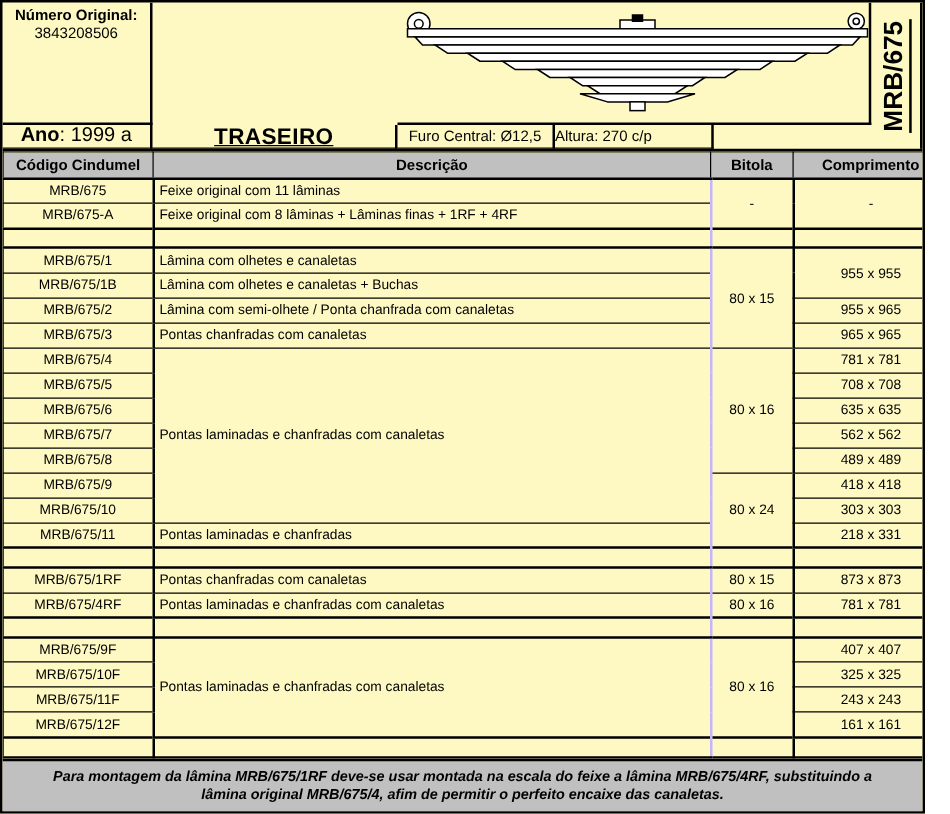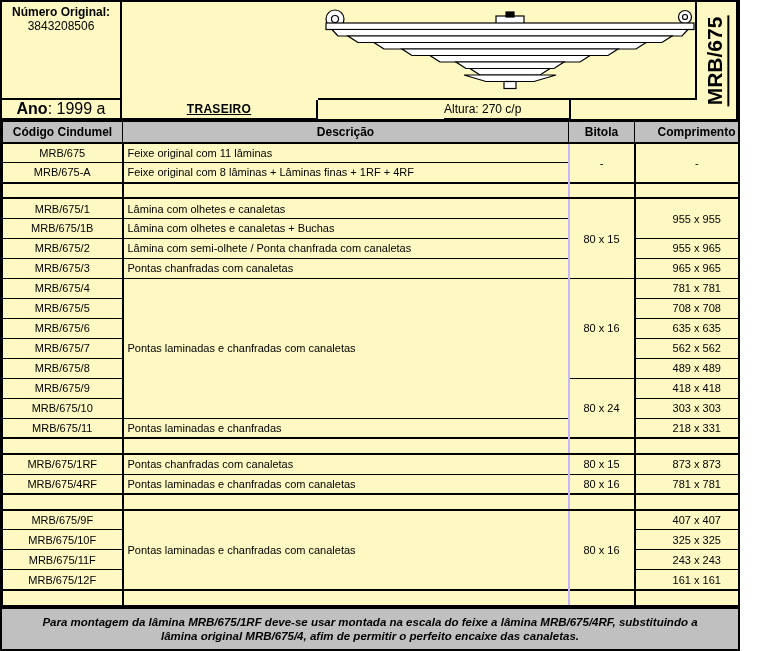--- a/index.html
+++ b/index.html
@@ -21,21 +21,21 @@
     border-bottom:2px solid #000;
     flex:0 0 117px;
   }
   .hdr > div { border-right:2px solid #000; border-bottom:1px solid #000; overflow:hidden; }
   .cell-num    { grid-column:1; grid-row:1; text-align:center; font-size:12px; padding-top:3px; border-bottom-width:2px !important; }
   .cell-num .val { font-weight:normal; }
   .cell-apl    { grid-column:2; grid-row:1; font-size:12px; padding:3px 2px 0 3px; line-height:1.15; border-bottom-width:2px !important; }
   .cell-draw   { grid-column:3 / span 3; grid-row:1; position:relative; border-bottom-width:2px !important; }
   .cell-model  { grid-column:6; grid-row:1 / span 3; border-right:none; display:flex; align-items:center; justify-content:center; border-bottom:none !important; }
   .cell-ano    { grid-column:1; grid-row:2; text-align:center; font-size:16px; line-height:18px; }
-  .cell-pos    { grid-column:2; grid-row:2; text-align:center; font-size:12px; line-height:18px; }
+  .cell-pos    { grid-column:2; grid-row:2; text-align:center; font-size:18px; line-height:18px; }
   .cell-furo   { grid-column:3; grid-row:2; text-align:center; font-size:12px; line-height:18px; }
   .cell-alt    { grid-column:4; grid-row:2; font-size:12px; line-height:18px; }
   .cell-apo    { grid-column:5; grid-row:2; text-align:center; font-size:12px; line-height:18px; }
   .b { font-weight:bold; }
   .pos-label { font-weight:bold; text-decoration:underline; letter-spacing:.3px; }
   .model-vert {
     transform:rotate(-90deg);
     font-weight:bold; font-size:21px;
     border-bottom:2px solid #000;
     padding:0 1px 0 1px;
@@ -107,20 +107,21 @@
     </div>
     <div class="cell-model">
       <span class="model-vert">MRB/675</span>
     </div>
     <div class="cell-ano">
       <span class="b">Ano</span><span>: 1999 a 2001</span>
     </div>
     <div class="cell-pos">
       <span class="pos-label">TRASEIRO</span>
     </div>
+    <div class="cell-furo">Furo Central: Ø12,5</div>
     <div class="cell-alt">Altura: 270 c/p</div>
   </div>
 
   <div class="tblwrap">
     <table>
       <colgroup>
           <col style="width:120px">
           <col style="width:446px">
           <col style="width:66px">
           <col style="width:124px">

